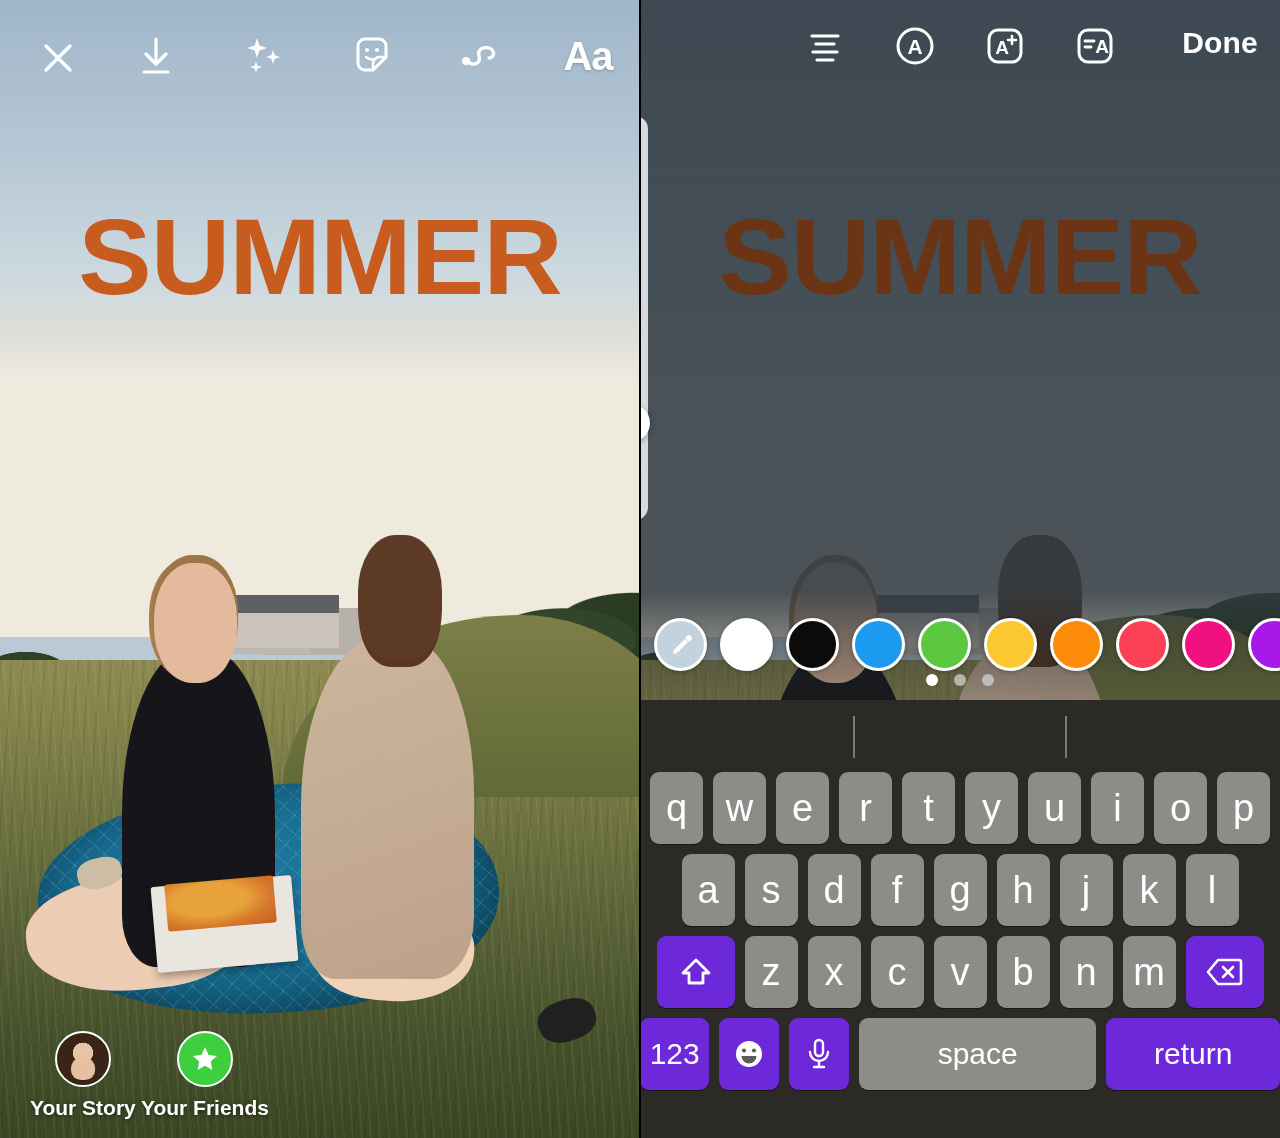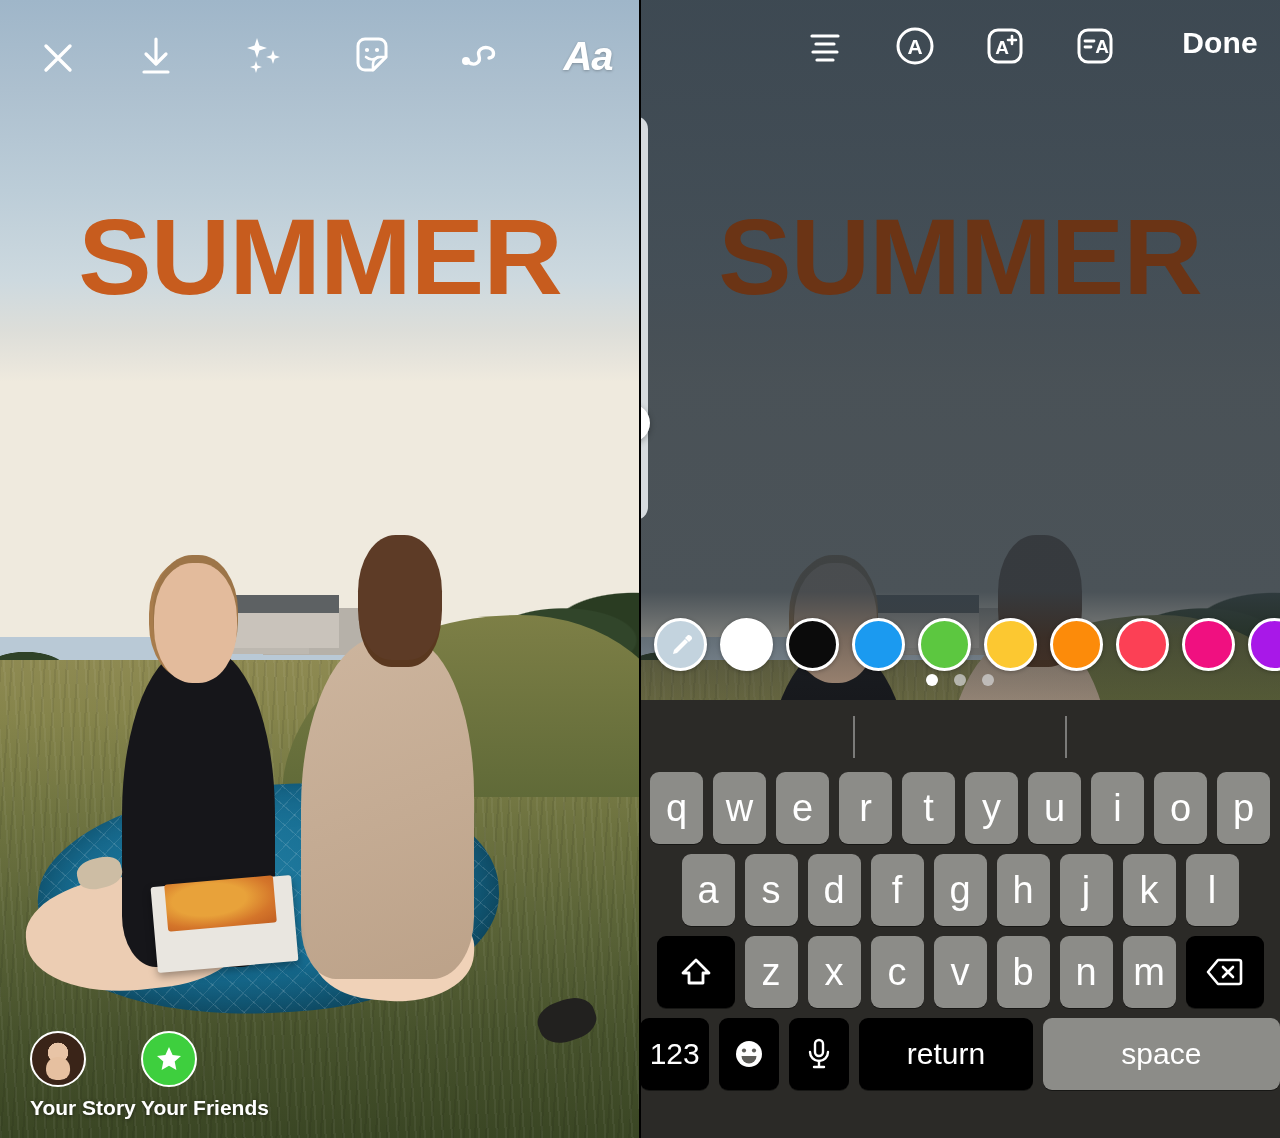--- a/index.html
+++ b/index.html
@@ -113,21 +113,21 @@
   .edit-overlay { position:absolute; inset:0; background:rgba(40,50,58,.82); }
   .edit-overlay.soft { background:linear-gradient(to bottom, rgba(48,58,66,.88) 0%, rgba(48,58,66,.86) 52%, rgba(30,36,40,.55) 56%, rgba(25,30,34,.30) 62%, rgba(20,24,28,.18) 100%); }
 
   
   .toolbar-left {
     position:absolute; top:0; left:0; width:100%; height:118px;
     display:flex; align-items:center; z-index:20;
   }
   .tb-close { position:absolute; left:34px; top:34px; width:48px; height:48px;
               display:flex; align-items:center; justify-content:center; }
-  .tb-right-group { position:absolute; right:26px; top:30px; display:flex; align-items:center; gap:56px;font-style:italic; }
+  .tb-right-group { position:absolute; right:26px; top:30px; display:flex; align-items:center; gap:56px; }
   .tb-icon { width:52px; height:52px; display:flex; align-items:center; justify-content:center; }
   .aa-text { font-size:40px; font-weight:700; color:#fff; letter-spacing:-1px;
              text-shadow:0 1px 3px rgba(0,0,0,.25); line-height:1; }
 
   .toolbar-right {
     position:absolute; top:0; left:0; width:100%; height:92px; z-index:20;
     display:flex; align-items:center; justify-content:center; gap:36px;
   }
   .tb2-icon { width:54px; height:54px; display:flex; align-items:center; justify-content:center; }
   .done-btn {
@@ -185,32 +185,32 @@
   .suggestion-bar { position:relative; width:100%; height:72px; }
   .sep { position:absolute; top:16px; width:2px; height:42px; background:rgba(255,255,255,.38); }
   .krow { display:flex; justify-content:center; align-items:center; gap:10px; margin-bottom:10px; }
   .key {
     background:#8c8c88; border-radius:9px; color:#fff;
     display:flex; align-items:center; justify-content:center;
     font-size:38px; font-weight:400; line-height:1;
     box-shadow:0 1px 0 rgba(0,0,0,.45);
   }
   .key.letter { width:53px; height:72px; }
-  .key.dark { background:#000000; }
+  .key.dark { background:#6d28d9; }
   .key.wide { width:78px; height:72px; }
   .key.space { width:246px; height:72px; font-size:30px; }
   .key.ret { width:180px; height:72px; font-size:30px; }
   .key.num { width:72px; height:72px; font-size:30px; }
   .key.small { width:62px; height:72px; }
 
   
   .share-bar {
     position:absolute; left:0; bottom:0; width:100%; height:130px; z-index:20;
   }
-  .share-item { position:absolute; bottom:18px; display:flex; flex-direction:column; align-items:flex-start; gap:9px; }
+  .share-item { position:absolute; bottom:18px; display:flex; flex-direction:column; align-items:center; gap:9px; }
   .share-label { color:#fff; font-size:21px; font-weight:700; text-shadow:0 1px 4px rgba(0,0,0,.55); }
   .avatar {
     width:56px; height:56px; border-radius:50%; border:2.5px solid #fff; overflow:hidden;
     background:radial-gradient(circle at 50% 38%, #e8c4a6 0 24%, #3a2418 25% 100%);
     position:relative;
   }
   .avatar::after{
     content:""; position:absolute; left:50%; top:46%; width:46%; height:44%;
     transform:translateX(-50%); border-radius:50% 50% 42% 42%;
     background:#e6c0a0;
@@ -466,20 +466,20 @@
             <path d="M9.5 19 a7.5 7.5 0 0 0 15 0 Z" fill="#5e5d59"></path>
           </svg>
         </div>
         <div class="key small dark">
           <svg width="28" height="34" viewBox="0 0 28 34">
             <rect x="10" y="3" width="8" height="16" rx="4" fill="none" stroke="#fff" stroke-width="2.4"></rect>
             <path d="M5 15 a9 9 0 0 0 18 0" fill="none" stroke="#fff" stroke-width="2.4" stroke-linecap="round"></path>
             <path d="M14 24 V30 M9 30 H19" stroke="#fff" stroke-width="2.4" stroke-linecap="round"></path>
           </svg>
         </div>
+        <div class="key space">space</div>
         <div class="key ret dark">return</div>
-        <div class="key space">space</div>
       </div>
     </div>
   </div>
 
   <div class="divider"></div>
 </div>
 
 </body></html>

